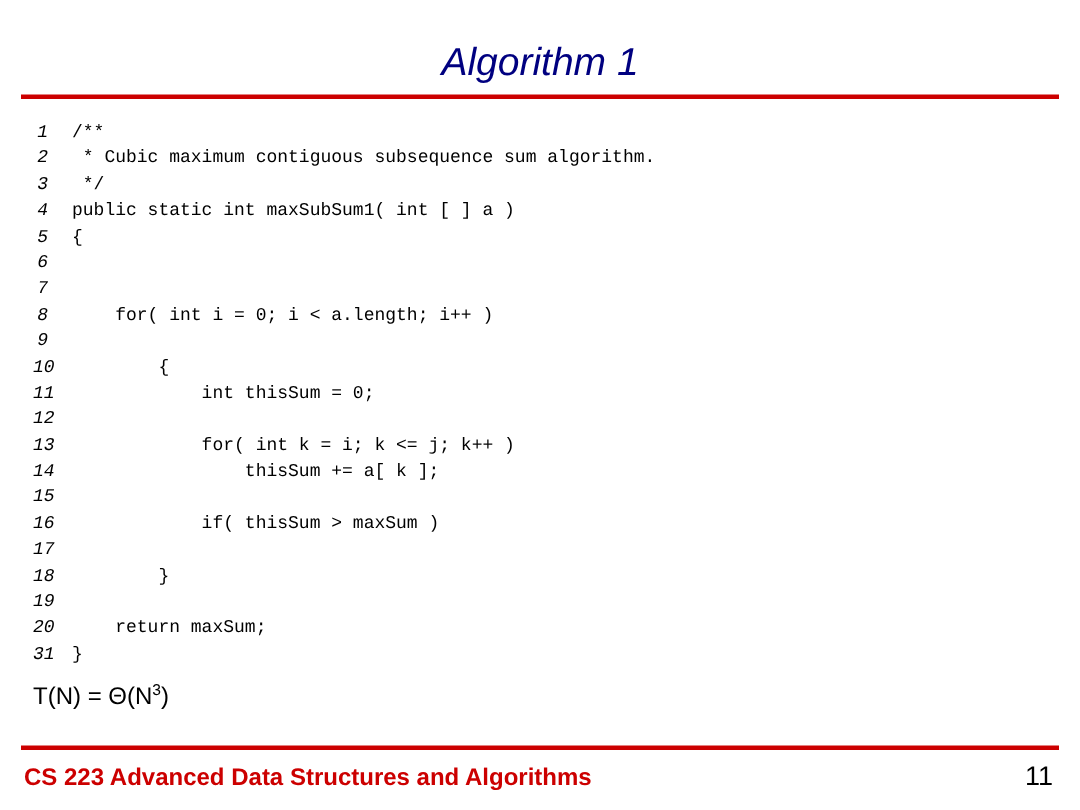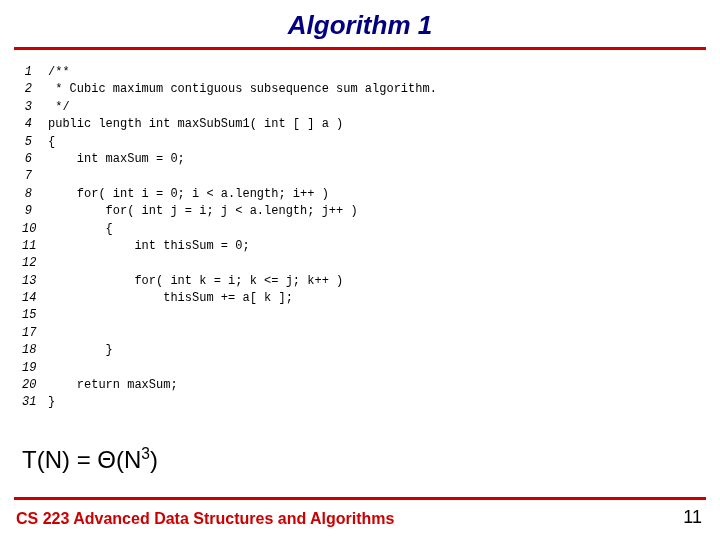--- a/index.html
+++ b/index.html
@@ -1,24 +1,24 @@
 <!DOCTYPE html>
 <html><head>
 <meta charset="utf-8">
 <style>
   * { margin: 0; padding: 0; box-sizing: border-box; }
   html, body { width: 720px; height: 540px; background: #fff; font-family: Arial, Helvetica, sans-serif; }
   .slide { width: 720px; height: 540px; position: relative; }
   .title {
     text-align: center;
     color: #000080;
-    font-weight: bold;
+    font-weight: normal;
     font-style: italic;
     font-size: 26px;
-    padding-top: 10px;
+    padding-top: 26px;
   }
   .title-rule {
     border: none;
     height: 3px;
     background: #cc0000;
     margin: 6px 14px 0 14px;
   }
   .code-block {
     margin: 14px 0 0 22px;
     font-family: "Consolas", "Courier New", monospace;
@@ -33,21 +33,21 @@
     font-style: italic;
     color: #000;
     padding-right: 16px;
     user-select: none;
   }
   .code { white-space: pre; }
   .complexity {
     position: absolute;
     left: 22px;
     bottom: 66px;
-    font-size: 24px;
+    font-size: 16px;
     color: #000;
   }
   .complexity sup { font-size: 0.65em; }
   .footer-rule {
     position: absolute;
     left: 14px; right: 14px;
     bottom: 40px;
     border: none;
     height: 3px;
     background: #cc0000;
@@ -83,41 +83,39 @@
       <div class="code-row">
         <span class="ln">2</span>
         <span class="code"> * Cubic maximum contiguous subsequence sum algorithm.</span>
       </div>
       <div class="code-row">
         <span class="ln">3</span>
         <span class="code"> */</span>
       </div>
       <div class="code-row">
         <span class="ln">4</span>
-        <span class="code">public length int maxSubSum1( int [ ] a )</span>
+        <span class="code">public static int maxSubSum1( int [ ] a )</span>
       </div>
       <div class="code-row">
         <span class="ln">5</span>
         <span class="code">{</span>
       </div>
       <div class="code-row">
         <span class="ln">6</span>
-        <span class="code">    int maxSum = 0;</span>
       </div>
       <div class="code-row">
         <span class="ln">7</span>
         <span class="code"></span>
       </div>
       <div class="code-row">
         <span class="ln">8</span>
         <span class="code">    for( int i = 0; i &lt; a.length; i++ )</span>
       </div>
       <div class="code-row">
         <span class="ln">9</span>
-        <span class="code">        for( int j = i; j &lt; a.length; j++ )</span>
       </div>
       <div class="code-row">
         <span class="ln">10</span>
         <span class="code">        {</span>
       </div>
       <div class="code-row">
         <span class="ln">11</span>
         <span class="code">            int thisSum = 0;</span>
       </div>
       <div class="code-row">
@@ -128,20 +126,24 @@
         <span class="ln">13</span>
         <span class="code">            for( int k = i; k &lt;= j; k++ )</span>
       </div>
       <div class="code-row">
         <span class="ln">14</span>
         <span class="code">                thisSum += a[ k ];</span>
       </div>
       <div class="code-row">
         <span class="ln">15</span>
         <span class="code"></span>
+      </div>
+      <div class="code-row">
+        <span class="ln">16</span>
+        <span class="code">            if( thisSum &gt; maxSum )</span>
       </div>
       <div class="code-row">
         <span class="ln">17</span>
       </div>
       <div class="code-row">
         <span class="ln">18</span>
         <span class="code">        }</span>
       </div>
       <div class="code-row">
         <span class="ln">19</span>

